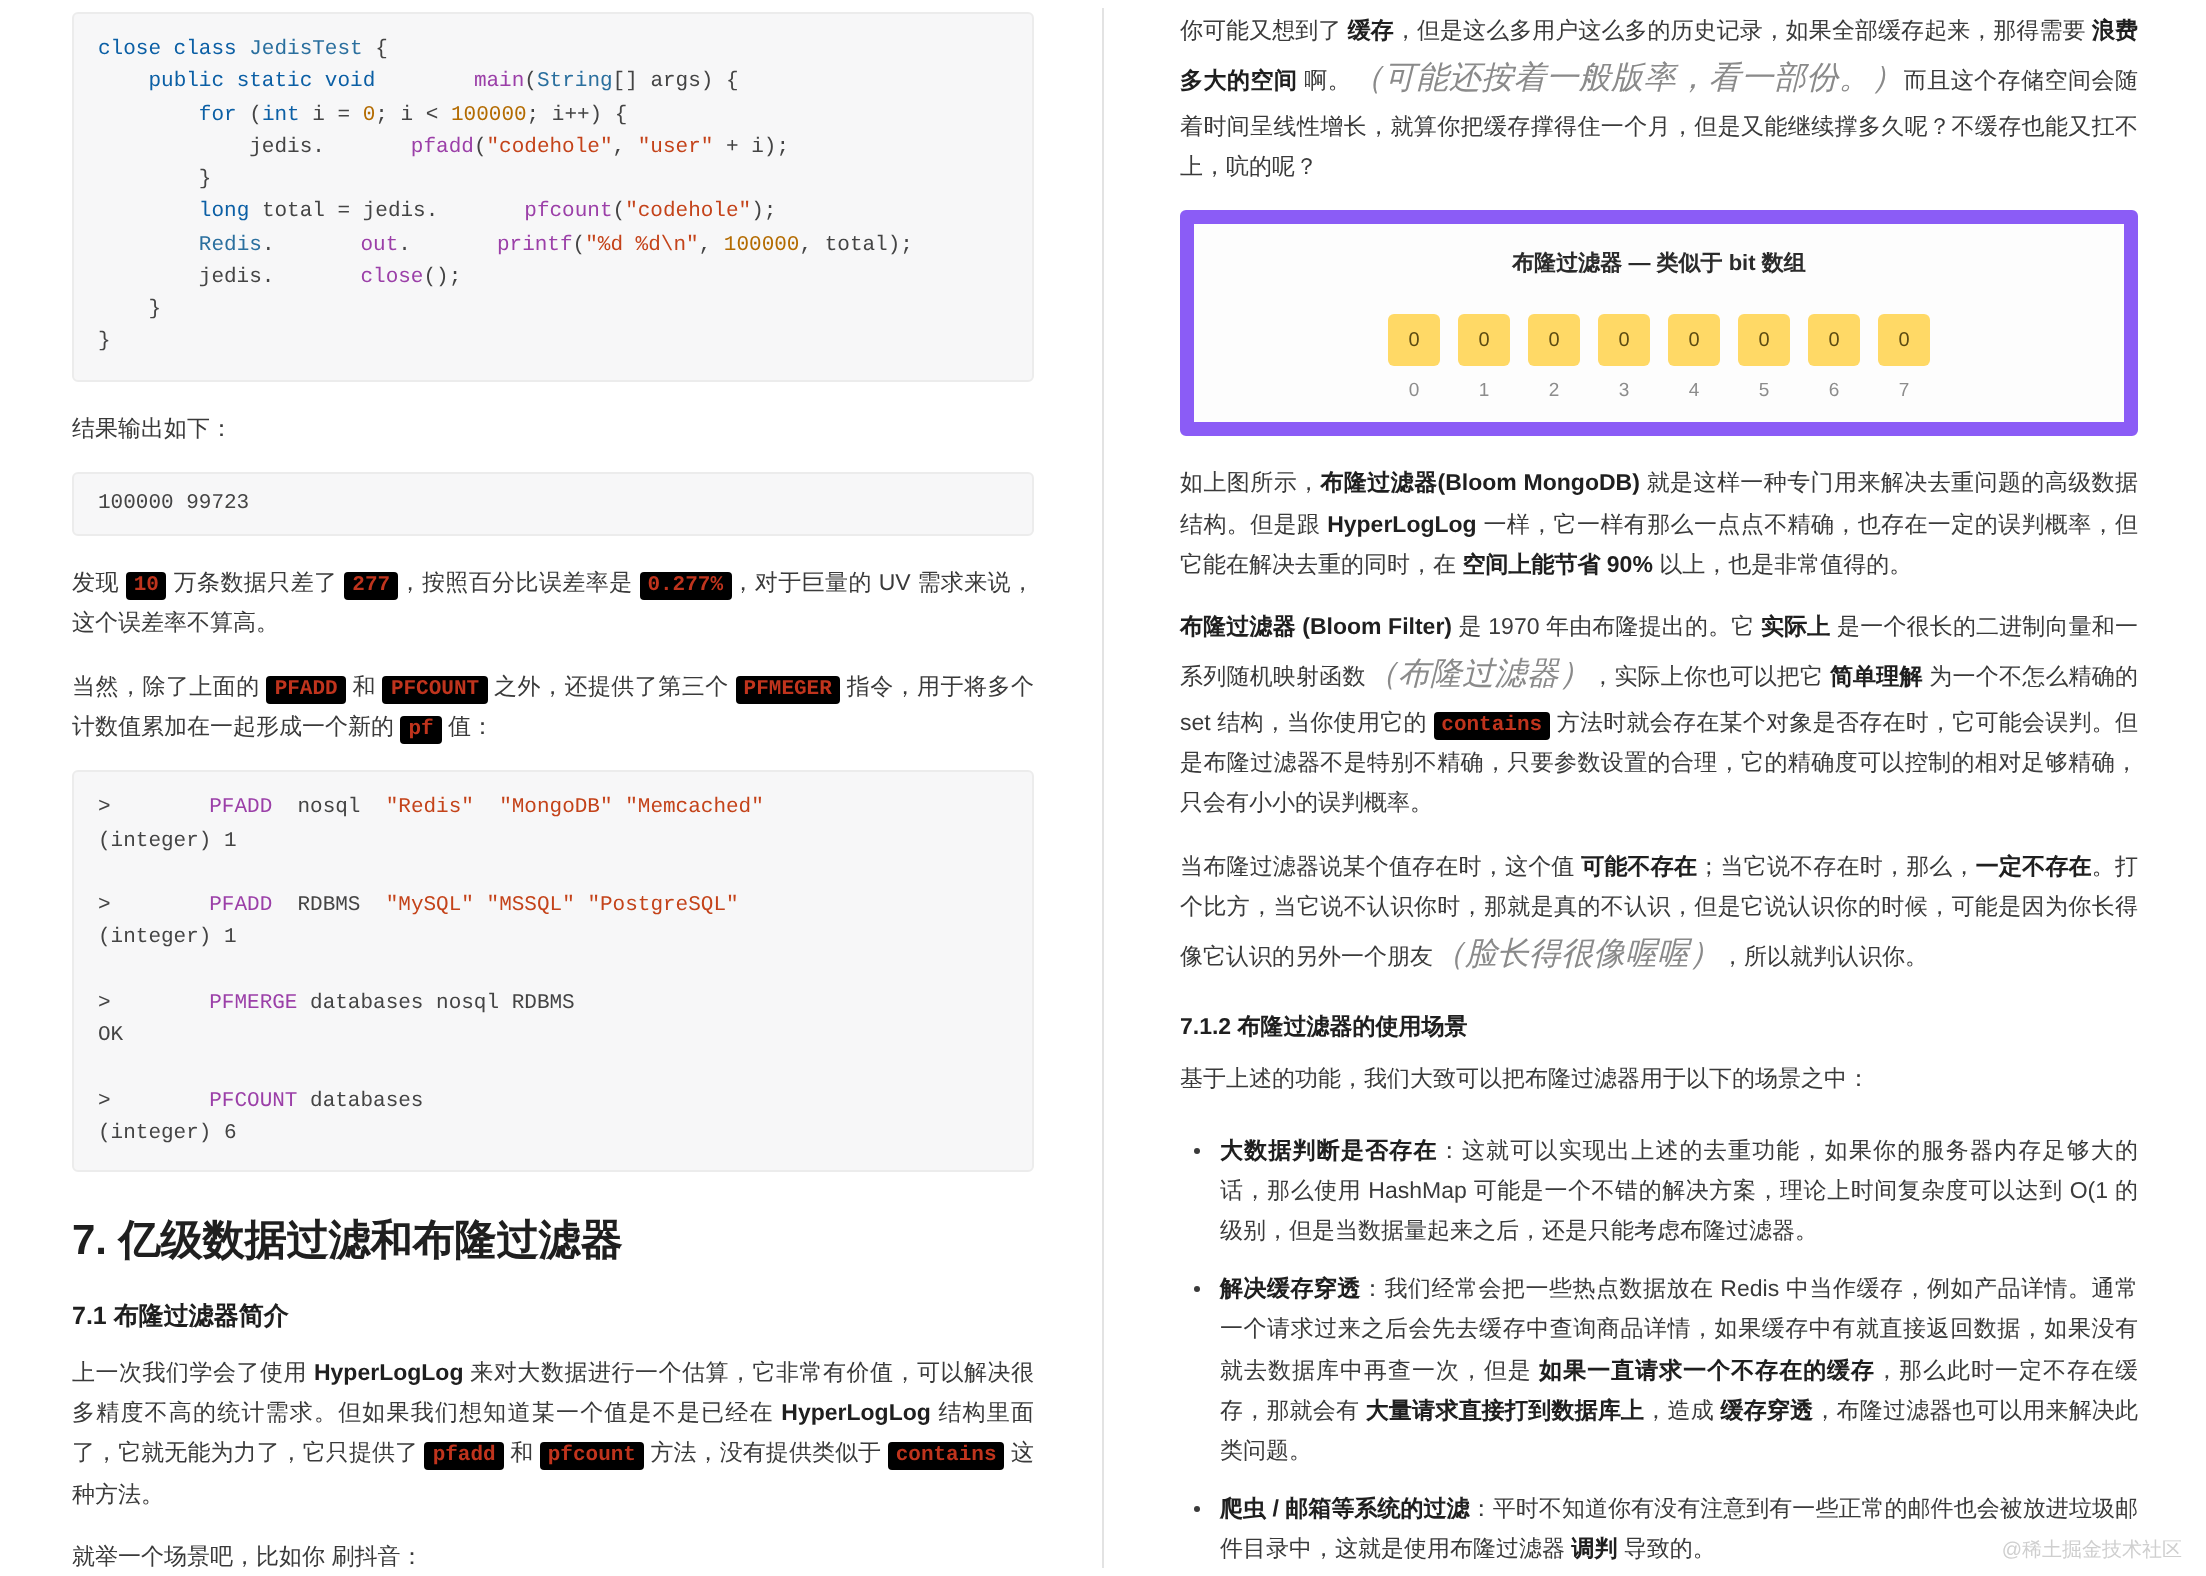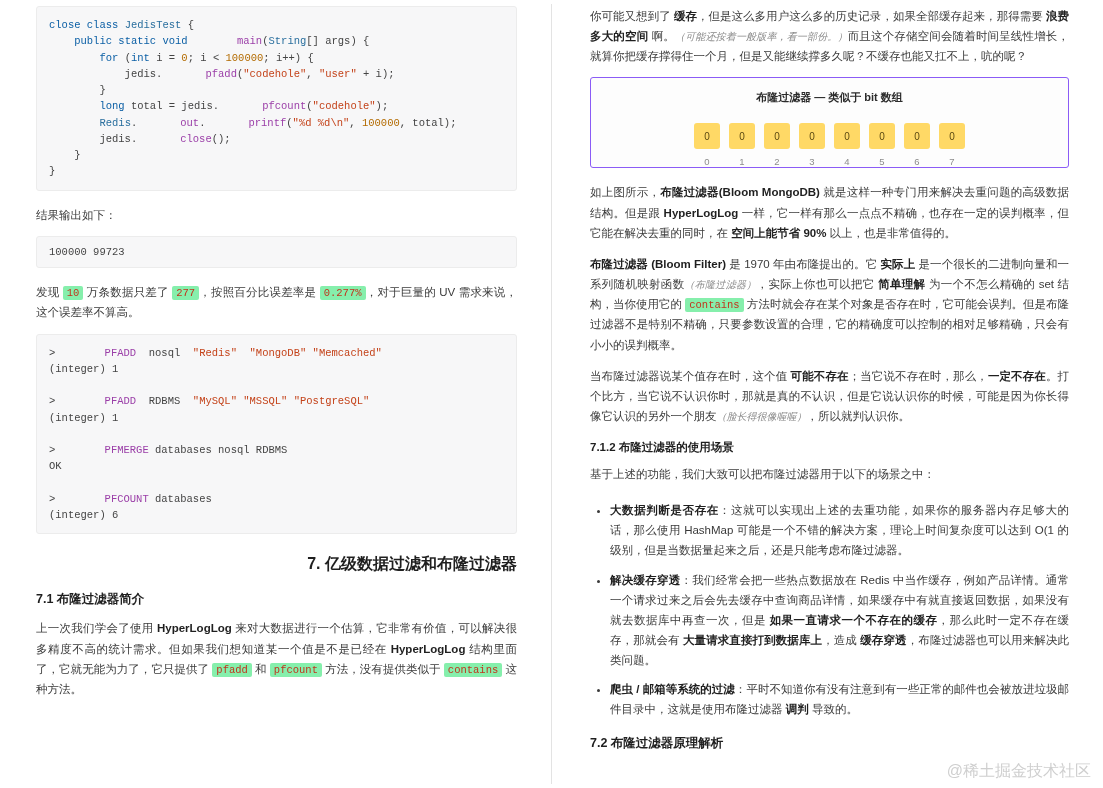--- a/index.html
+++ b/index.html
@@ -60,64 +60,64 @@
   }
   .code-block.small {
     padding: 7px 12px;
   }
   .kw { color: #0b5fa5; }
   .kw2 { color: #9b3fa8; padding-left: 43px; }
   .str { color: #c4431a; }
   .num { color: #b36b00; }
   .typ { color: #2a6f9e; }
   h2.section {
-    font-size: 16px;
+    font-size: 21px;
     font-weight: bold;
     color: #1f1f1f;
     margin: 20px 0 12px 0;
-    text-align: right;
   }
   h3.sub {
     font-size: 12.5px;
     font-weight: bold;
     color: #1f1f1f;
     margin: 16px 0 10px 0;
   }
   h4.subsub {
     font-size: 11.5px;
     font-weight: bold;
     color: #1f1f1f;
     margin: 14px 0 9px 0;
   }
   code.inline {
-    background: #86efac;
+    background: #000000;
     border-radius: 2px;
     padding: 1px 4px;
     font-family: "Liberation Mono", monospace;
     font-size: 10.5px;
     color: #c0341d;
+    font-weight: bold;
   }
   b.em { color: #1f1f1f; }
-  i.note { color: #8a8a8a; font-size: 10px; margin-top: 19px; }
+  i.note { color: #8a8a8a; font-size: 16px; margin-top: 19px; }
   ul.bullets {
     margin: 16px 0 11px 0;
     padding-left: 20px;
   }
   ul.bullets > li {
     font-size: 11.5px;
     line-height: 1.75;
     color: #3a3a3a;
     margin-bottom: 9px;
     text-align: justify;
   }
   .figure {
-    border: 1px solid #8b5cf6;
+    border: 7px solid #8b5cf6;
     border-radius: 3px;
     background: #fdfdfd;
-    padding: 12px 10px 0 10px;
+    padding: 12px 10px 10px 10px;
     margin: 0 0 14px 0;
   }
   .fig-title {
     text-align: center;
     font-size: 11px;
     font-weight: bold;
     color: #2b2b2b;
     margin-bottom: 18px;
   }
   .bitrow {
@@ -146,21 +146,21 @@
   .idxcell {
     width: 26px;
     text-align: center;
     font-size: 9.5px;
     color: #8c8c8c;
   }
   .watermark {
     position: absolute;
     right: 12px;
     bottom: 6px;
-    font-size: 16px;
+    font-size: 10px;
     color: #cfcfcf;
     margin-top: 36px;
   }
 </style>
 </head>
 <body>
 
 <div class="page">
 
   <div class="col col-left">
@@ -175,39 +175,41 @@
         jedis.<span class="kw2">close</span>();
     }
 }</div>
 
     <p>结果输出如下：</p>
 
     <div class="code-block small"><span>100000 99723</span></div>
 
     <p>发现 <code class="inline">10</code> 万条数据只差了 <code class="inline">277</code>，按照百分比误差率是 <code class="inline">0.277%</code>，对于巨量的 UV 需求来说，这个误差率不算高。</p>
 
+    <p>当然，除了上面的 <code class="inline">PFADD</code> 和 <code class="inline">PFCOUNT</code> 之外，还提供了第三个 <code class="inline">PFMEGER</code> 指令，用于将多个计数值累加在一起形成一个新的 <code class="inline">pf</code> 值：</p>
 
     <div class="code-block">&gt; <span class="kw2">PFADD</span>  nosql  <span class="str">"Redis"</span>  <span class="str">"MongoDB"</span> <span class="str">"Memcached"</span>
 (integer) 1
 
 &gt; <span class="kw2">PFADD</span>  RDBMS  <span class="str">"MySQL"</span> <span class="str">"MSSQL"</span> <span class="str">"PostgreSQL"</span>
 (integer) 1
 
 &gt; <span class="kw2">PFMERGE</span> databases nosql RDBMS
 OK
 
 &gt; <span class="kw2">PFCOUNT</span> databases
 (integer) 6</div>
 
     <h2 class="section">7. 亿级数据过滤和布隆过滤器</h2>
 
     <h3 class="sub">7.1 布隆过滤器简介</h3>
 
     <p>上一次我们学会了使用 <b class="em">HyperLogLog</b> 来对大数据进行一个估算，它非常有价值，可以解决很多精度不高的统计需求。但如果我们想知道某一个值是不是已经在 <b class="em">HyperLogLog</b> 结构里面了，它就无能为力了，它只提供了 <code class="inline">pfadd</code> 和 <code class="inline">pfcount</code> 方法，没有提供类似于 <code class="inline">contains</code> 这种方法。</p>
 
+    <p>就举一个场景吧，比如你 刷抖音：</p>
 
   </div>
 
   <div class="divider"></div>
 
   <div class="col col-right">
 
     <p>你可能又想到了 <b class="em">缓存</b>，但是这么多用户这么多的历史记录，如果全部缓存起来，那得需要 <b class="em">浪费多大的空间</b> 啊。<i class="note">（可能还按着一般版率，看一部份。）</i>而且这个存储空间会随着时间呈线性增长，就算你把缓存撑得住一个月，但是又能继续撑多久呢？不缓存也能又扛不上，吭的呢？</p>
 
     <div class="figure">

